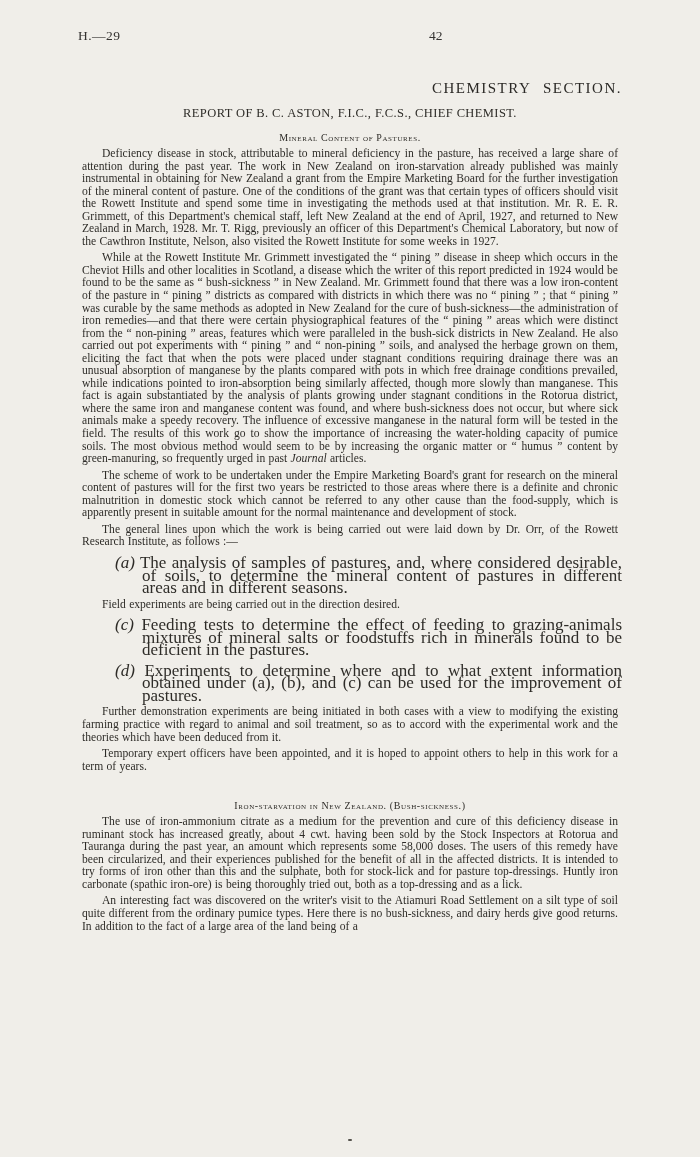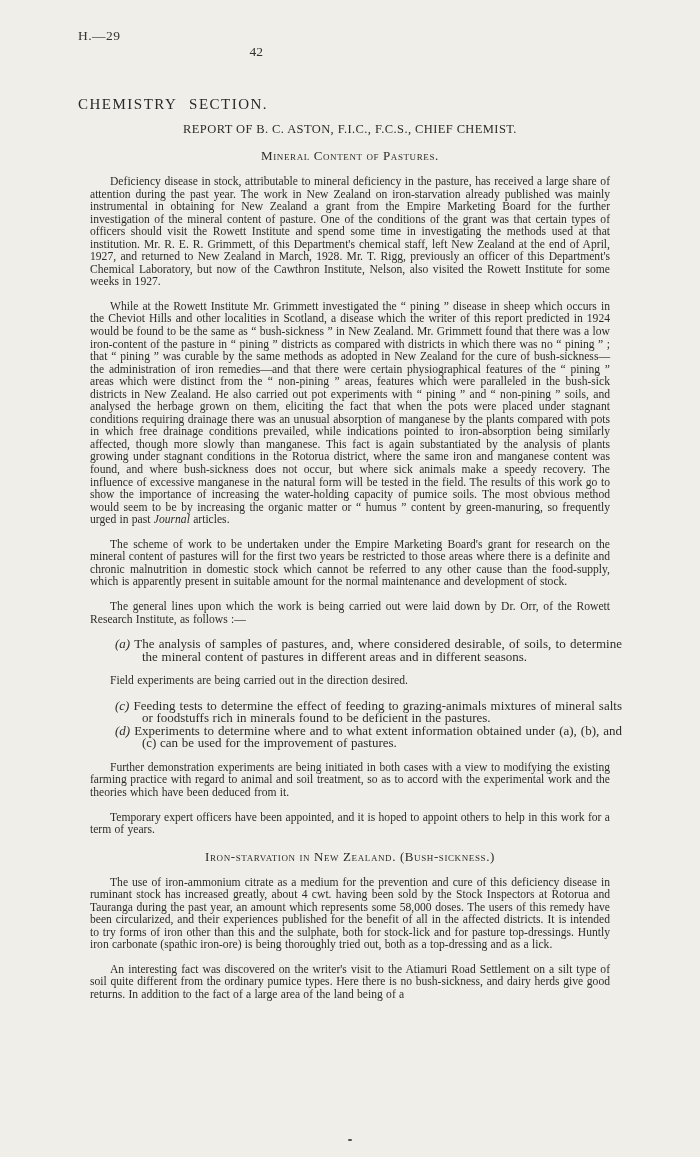--- a/index.html
+++ b/index.html
@@ -13,61 +13,60 @@
     background-color: #f0eee9;
     color: #2e2c28;
     box-sizing: border-box;
     padding: 28px 78px 0 78px;
     overflow: hidden;
   }
   .page-header {
     display: flex;
     font-size: 13.5px;
     color: #343230;
-    flex-direction: column;
   }
   .hdr-left  { width: 33%; text-align: left; letter-spacing: 0.5px; }
   .hdr-center{ width: 34%; text-align: right; }
   .hdr-right { width: 33%; }
   .doc-title {
     margin: 36px 0 0 0;
-    text-align: left;
+    text-align: right;
     font-size: 15px;
     font-weight: normal;
     letter-spacing: 1.5px;
     word-spacing: 7px;
     color: #2b2926;
   }
   .doc-subtitle {
     margin: 9px 0 0 0;
     text-align: center;
     font-size: 12.5px;
     font-weight: normal;
     letter-spacing: 0.4px;
   }
   .subheading {
     margin: 11px 0 5px 0;
     text-align: center;
-    font-size: 13px;
+    font-size: 10px;
     font-weight: normal;
     font-variant: small-caps;
     letter-spacing: 0.6px;
   }
-  .subheading.spaced { margin-top: 11px; }
+  .subheading.spaced { margin-top: 27px; }
   .para {
-    margin: 12px;
+    margin: 4px;
     font-size: 11.6px;
     line-height: 12.55px;
     text-align: justify;
     text-indent: 20px;
     word-spacing: 0.4px;
   }
   .list-item {
-    margin: 0 0 0 64px;
-    font-size: 13px;
+    margin: 8px 0 0 64px;
+    font-size: 17px;
     line-height: 12.55px;
     text-align: justify;
     text-indent: -27px;
     word-spacing: 0.4px;
   }
   .li-label { font-style: italic; }
   .italic { font-style: italic; }
   .print-artifact {
     position: absolute;
     left: 348px;

